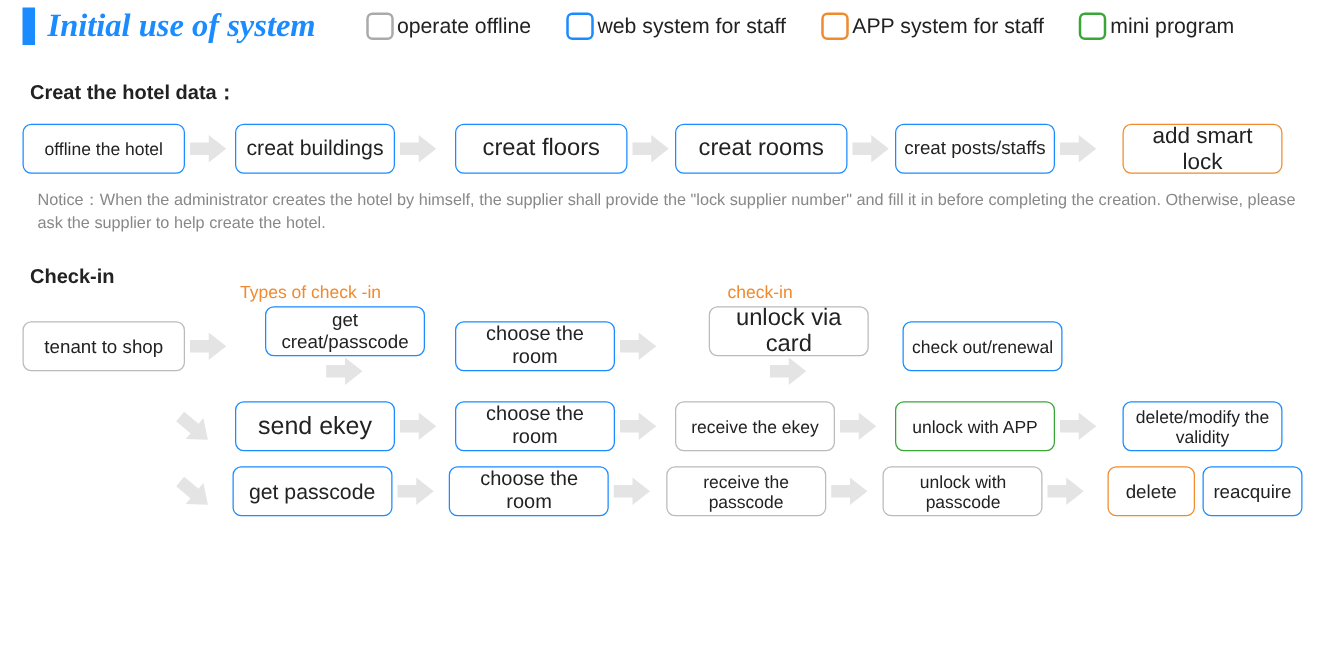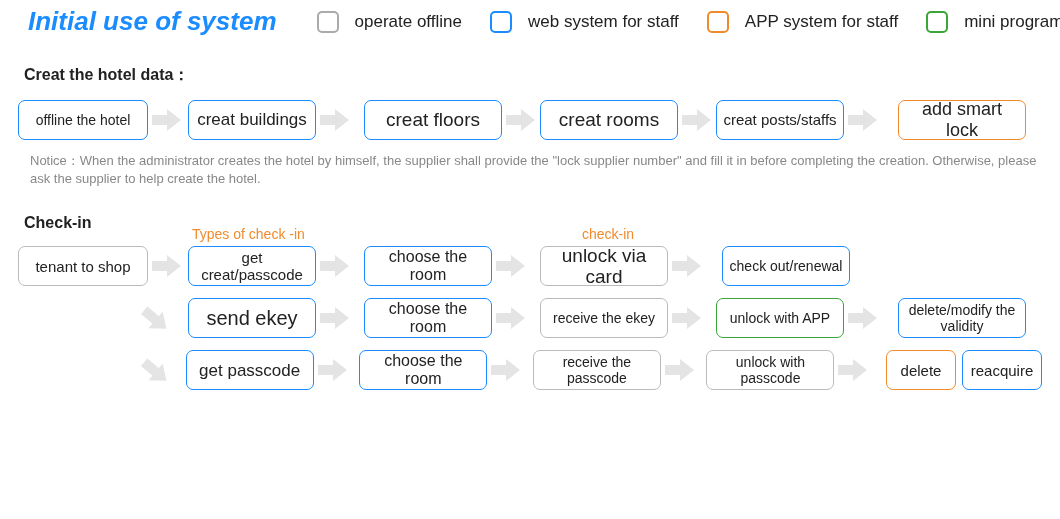--- a/index.html
+++ b/index.html
@@ -24,28 +24,29 @@
     background: #1a8cff;
     margin-right: 10px;
   }
   .title {
     color: #1a8cff;
     font-size: 26px;
     font-weight: bold;
     font-style: italic;
     flex: 0 0 auto;
     margin-right: 40px;
+    font-family: Liberation Serif, serif;
   }
   .legend {
     display: flex;
     align-items: center;
     gap: 28px;
     font-size: 17px;
   }
-  .legend-item { display: flex; align-items: center; gap: 16px; white-space: nowrap; }
+  .legend-item { display: flex; align-items: center; gap: 3px; white-space: nowrap; }
   .swatch {
     width: 22px; height: 22px;
     border: 2px solid;
     border-radius: 5px;
     background: #fff;
   }
   .sw-gray   { border-color: #aaa; }
   .sw-blue   { border-color: #1a8cff; }
   .sw-orange { border-color: #f08b2d; }
   .sw-green  { border-color: #3aa637; }
@@ -145,21 +146,21 @@
     line-height: 1.4;
     max-width: 1010px;
   }
 
   .annot {
     color: #f08b2d;
     font-size: 14px;
     position: absolute;
     top: -20px;
   }
-  .rel { position: relative; }
+  .rel { position: relative; flex-direction: column; }
 </style>
 </head>
 <body>
 
 <div class="header">
   <div class="title-bar"></div>
   <div class="title">Initial use of system</div>
   <div class="legend">
     <div class="legend-item">
       <span class="swatch sw-gray"></span>

